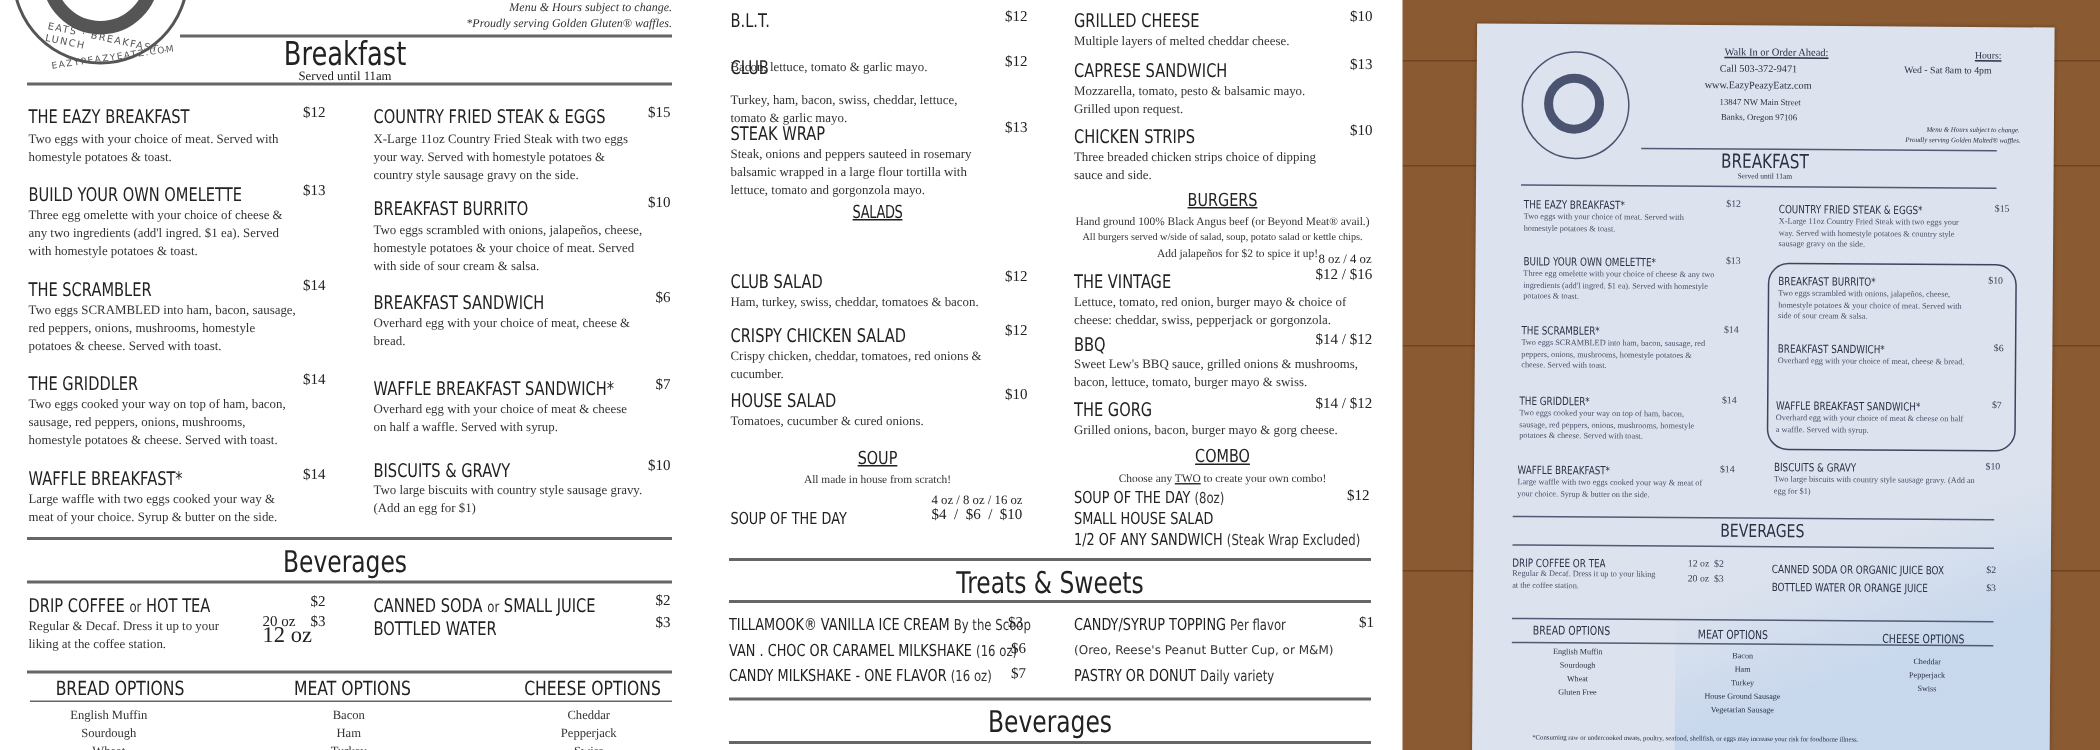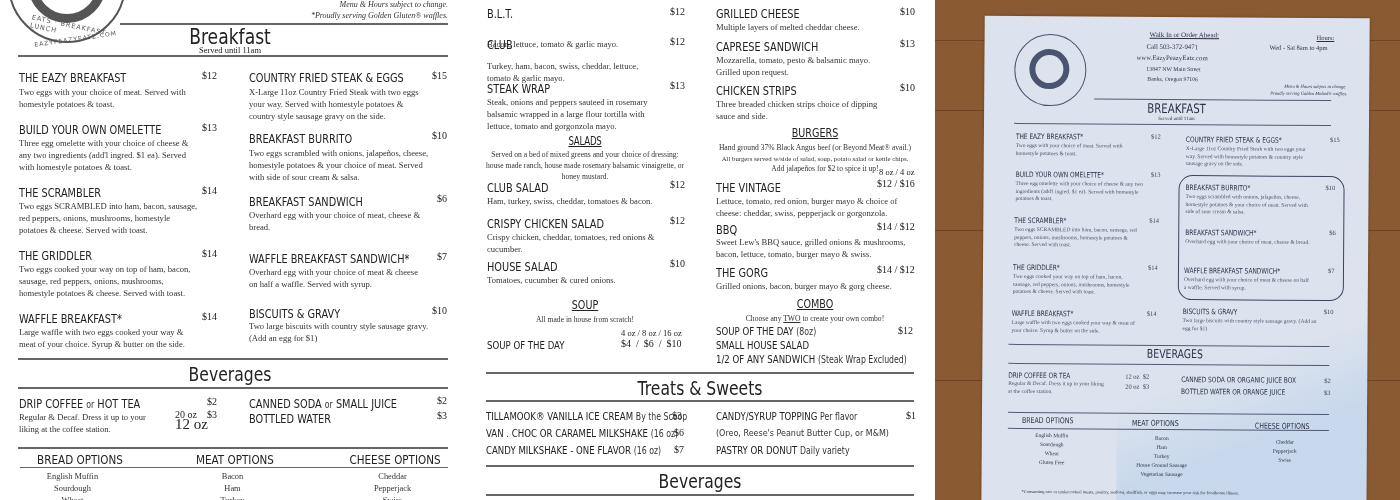--- a/index.html
+++ b/index.html
@@ -161,21 +161,20 @@
     <div class="price" style="left:200px;top:36px">$12</div>
     <div class="item-desc" style="left:17px;top:60px;width:160px">Turkey, ham, bacon, swiss, cheddar, lettuce, tomato &amp; garlic mayo.</div>
   </div>
   <div>
     <div class="item-name" style="left:17px;top:81px">Steak Wrap</div>
     <div class="price" style="left:200px;top:80px">$13</div>
     <div class="item-desc" style="left:17px;top:96px;width:170px">Steak, onions and peppers sauteed in rosemary balsamic wrapped in a large flour tortilla with lettuce, tomato and gorgonzola mayo.</div>
   </div>
 
   <div class="abs disp underline" style="left:0;width:230px;top:134px;text-align:center;font-size:12px;font-family:'DejaVu Sans',sans-serif;transform:scaleX(.8)">Salads</div>
-  <div class="sub" style="left:15px;width:200px;top:149px">Served on a bed of mixed greens and your choice of dressing: house made ranch, house made rosemary balsamic vinaigrette, or honey mustard.</div>
   <div>
     <div class="item-name" style="left:17px;top:180px">Club Salad</div>
     <div class="price" style="left:200px;top:179px">$12</div>
     <div class="item-desc" style="left:17px;top:195px;width:190px">Ham, turkey, swiss, cheddar, tomatoes &amp; bacon.</div>
   </div>
   <div>
     <div class="item-name" style="left:17px;top:216px">Crispy Chicken Salad</div>
     <div class="price" style="left:200px;top:215px">$12</div>
     <div class="item-desc" style="left:17px;top:231px;width:175px">Crispy chicken, cheddar, tomatoes, red onions &amp; cucumber.</div>
   </div>
@@ -201,21 +200,21 @@
     <div class="price" style="left:430px;top:38px">$13</div>
     <div class="item-desc" style="left:246px;top:54px;width:180px">Mozzarella, tomato, pesto &amp; balsamic mayo. Grilled upon request.</div>
   </div>
   <div>
     <div class="item-name" style="left:246px;top:83px">Chicken Strips</div>
     <div class="price" style="left:430px;top:82px">$10</div>
     <div class="item-desc" style="left:246px;top:98px;width:175px">Three breaded chicken strips choice of dipping sauce and side.</div>
   </div>
 
   <div class="abs underline" style="left:230px;width:230px;top:126px;text-align:center;font-size:12px;font-family:'DejaVu Sans',sans-serif;transform:scaleX(.8);text-transform:uppercase">Burgers</div>
-  <div class="sub" style="left:230px;width:230px;top:142px">Hand ground 37% Black Angus beef (or Beyond Meat® avail.)</div>
+  <div class="sub" style="left:230px;width:230px;top:142px">Hand ground 100% Black Angus beef (or Beyond Meat® avail.)</div>
   <div class="sub" style="left:230px;width:230px;top:153px;font-size:6.8px">All burgers served w/side of salad, soup, potato salad or kettle chips.</div>
   <div class="sub" style="left:280px;width:150px;top:163px">Add jalapeños for $2 to spice it up!</div>
   <div class="abs" style="left:409px;top:167px;font-size:8.5px">8 oz / 4 oz</div>
   <div>
     <div class="item-name" style="left:246px;top:180px">The Vintage</div>
     <div class="price" style="left:407px;top:178px">$12 / $16</div>
     <div class="item-desc" style="left:246px;top:195px;width:190px">Lettuce, tomato, red onion, burger mayo &amp; choice of cheese: cheddar, swiss, pepperjack or gorgonzola.</div>
   </div>
   <div>
     <div class="item-name" style="left:246px;top:222px">BBQ</div>

